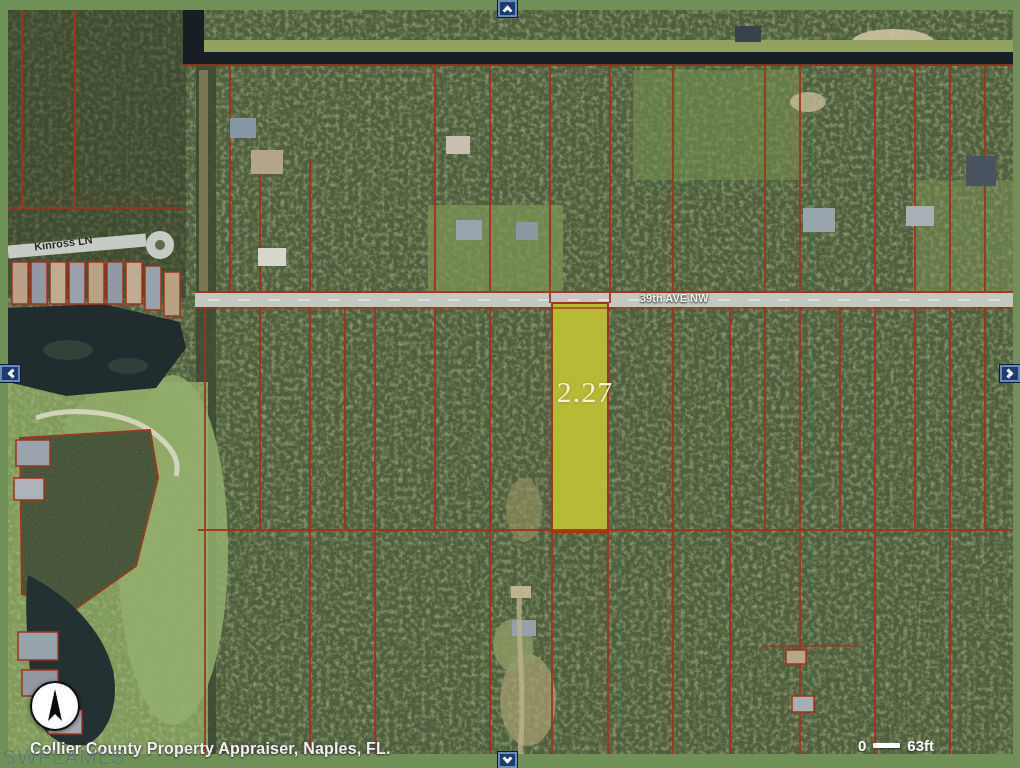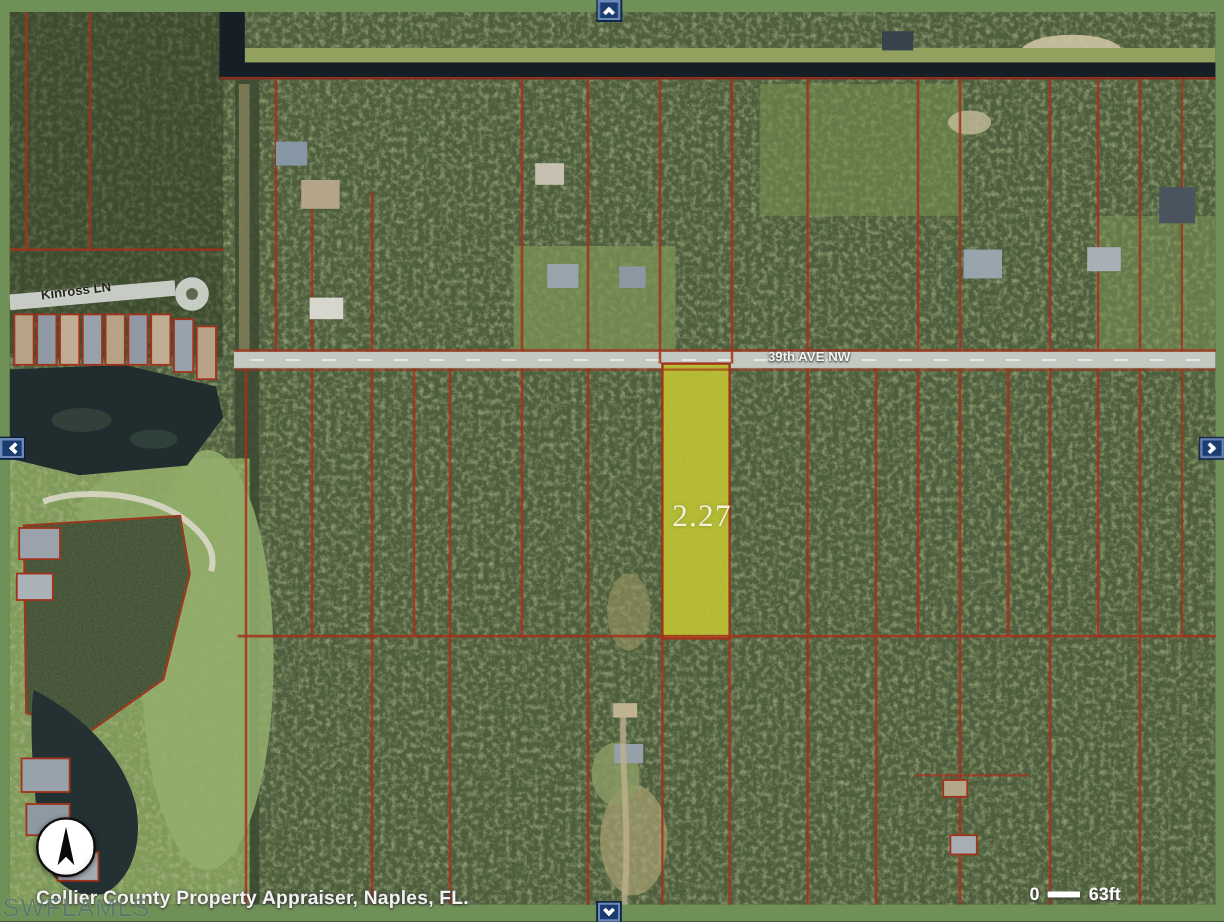--- a/index.html
+++ b/index.html
@@ -15,21 +15,21 @@
 
   
   .overlay{position:absolute;z-index:3;}
 
   .acreage{
     left:505px;top:372px;width:160px;text-align:center;
     font-family:"Liberation Serif",serif;color:#f5f0d8;
     text-shadow:0 0 3px rgba(60,70,20,.35);
     pointer-events:none;
   }
-  .acreage .num{font-size:26px;line-height:40px;letter-spacing:1px;margin-top:38px;}
+  .acreage .num{font-size:30px;line-height:40px;letter-spacing:1px;}
   .acreage .unit{font-size:31px;line-height:36px;letter-spacing:4px;}
 
   .street{font-size:11px;font-weight:bold;white-space:nowrap;}
   .street-kinross{left:34px;top:237px;color:#26261f;transform:rotate(-7deg);
     text-shadow:0 0 2px rgba(240,240,230,.8);}
   .street-39th{left:640px;top:292px;color:#f4f4f0;font-weight:bold;
     text-shadow:0 1px 2px rgba(40,40,40,.95),0 0 2px rgba(40,40,40,.7);}
 
   .attribution{
     left:30px;top:740px;font-size:16px;font-weight:bold;color:#f2f2ee;

